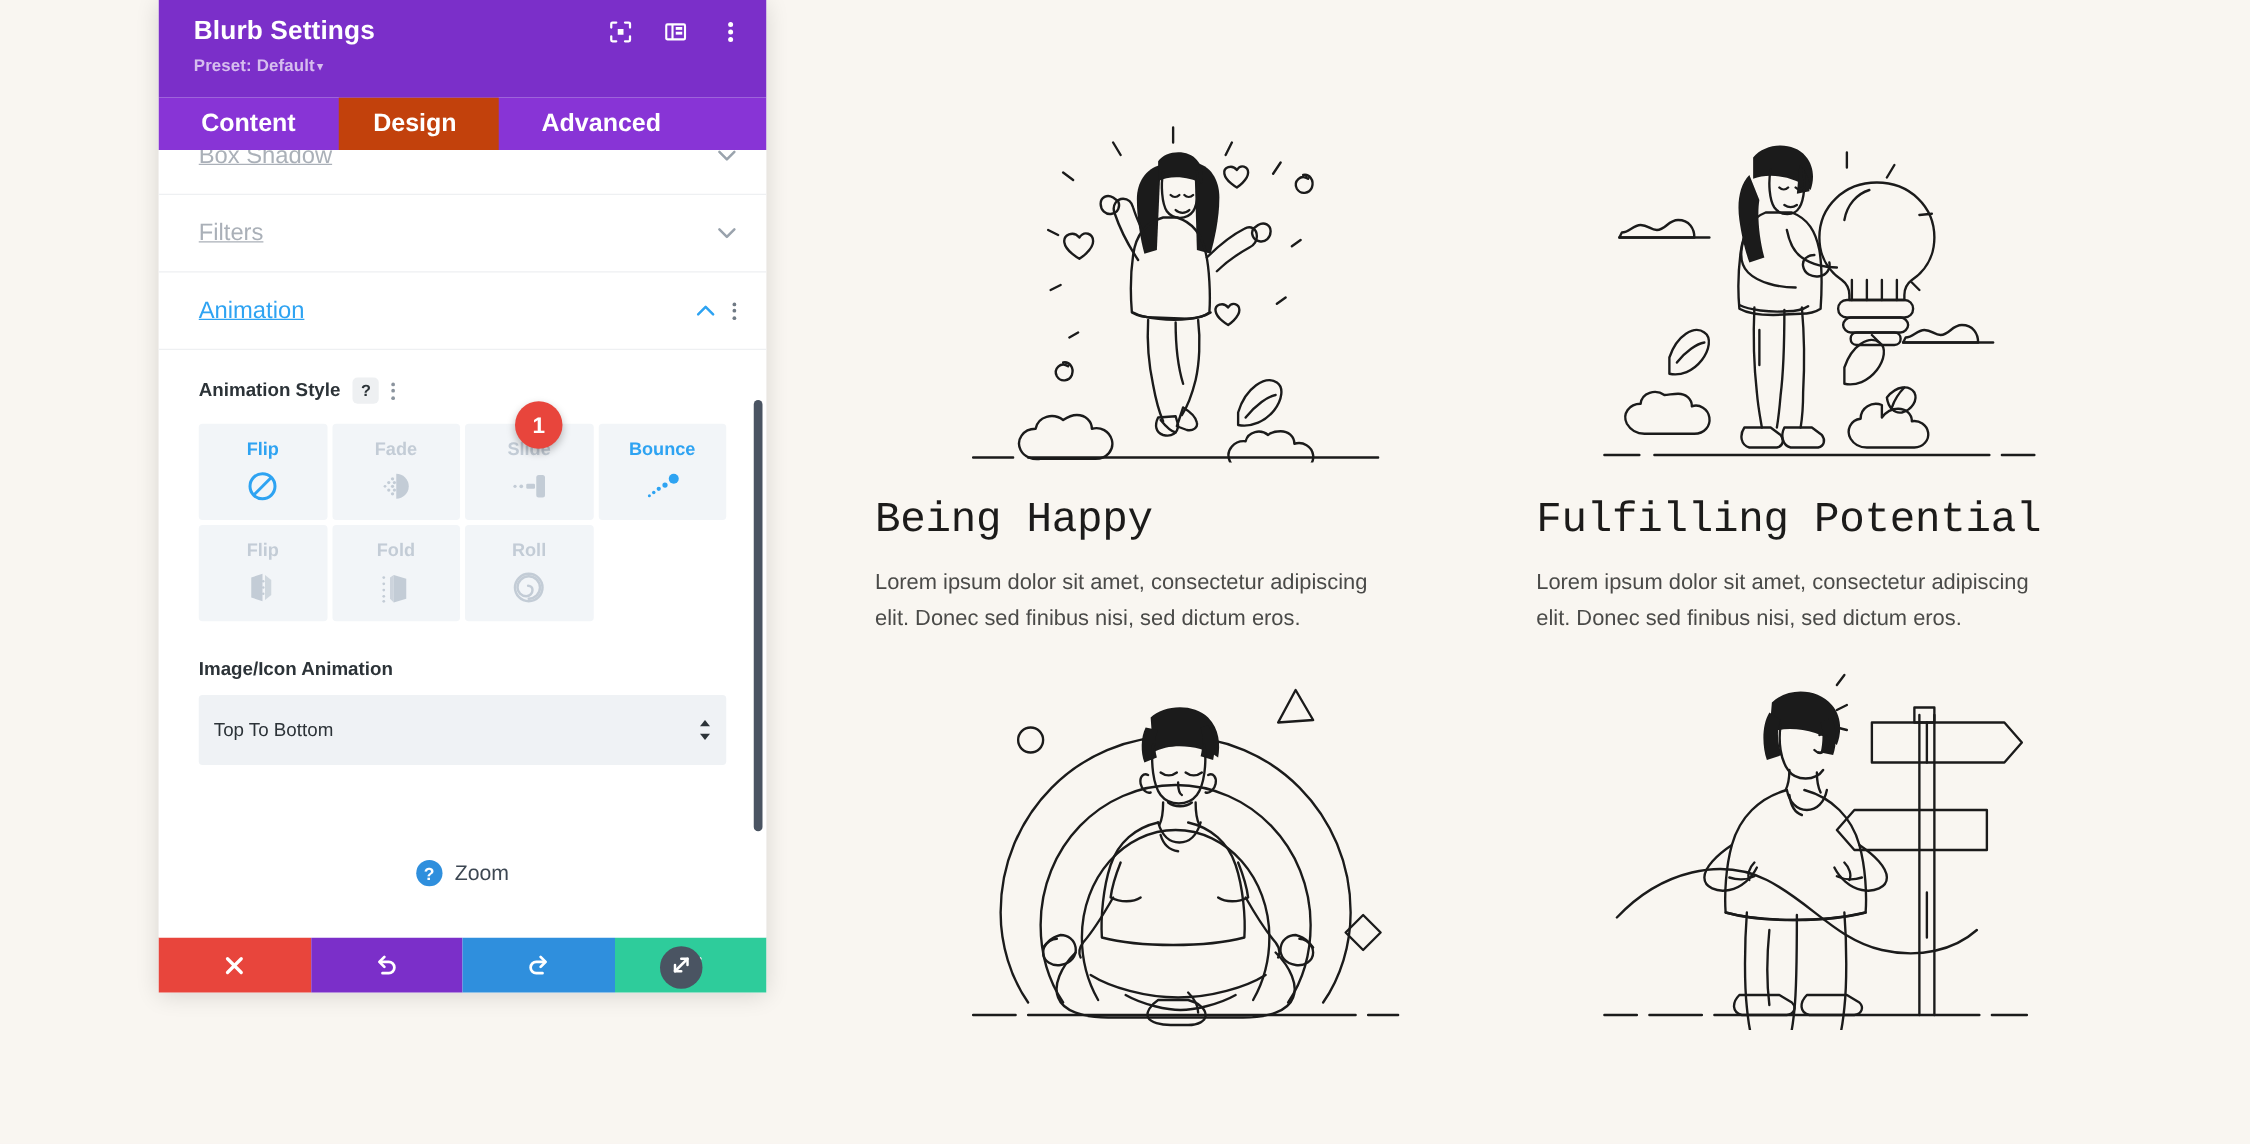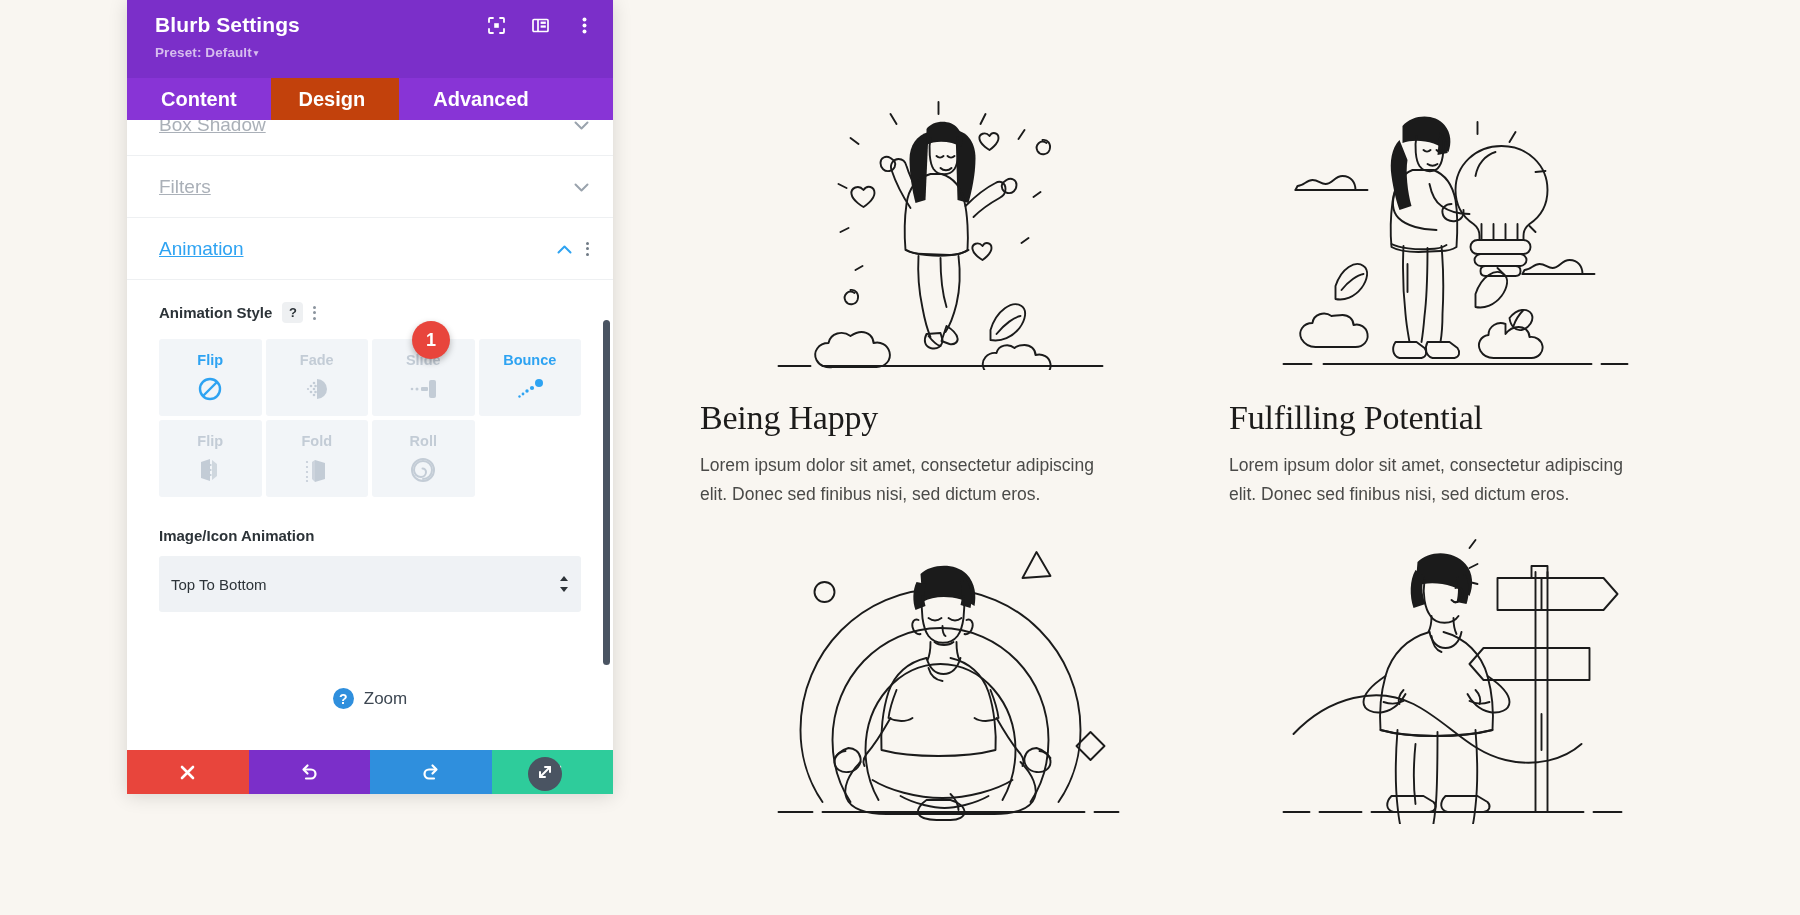--- a/index.html
+++ b/index.html
@@ -19,21 +19,21 @@
   .blurb-grid {
     position: absolute; left: 700px; top: 80px;
     width: 1010px;
     display: grid; grid-template-columns: 1fr 1fr;
     column-gap: 48px; row-gap: 24px;
   }
   .blurb { display: flex; flex-direction: column; }
   .blurb-illu { width: 100%; height: 290px; display: block; }
   .blurb-illu svg { width: 100%; height: 100%; display: block; }
   .blurb-title {
-    font-family: Liberation Serif, serif;
+    font-family: Liberation Mono, monospace;
     font-size: 34px; font-weight: 400; color: #1c1b1a;
     letter-spacing: -0.2px; margin: 28px 0 14px 0; line-height: 1.15;
   }
   .blurb-body {
     font-family: "Liberation Sans", sans-serif;
     font-size: 17.5px; line-height: 1.68; color: #4a4a48;
     max-width: 400px;
   }
 
   

